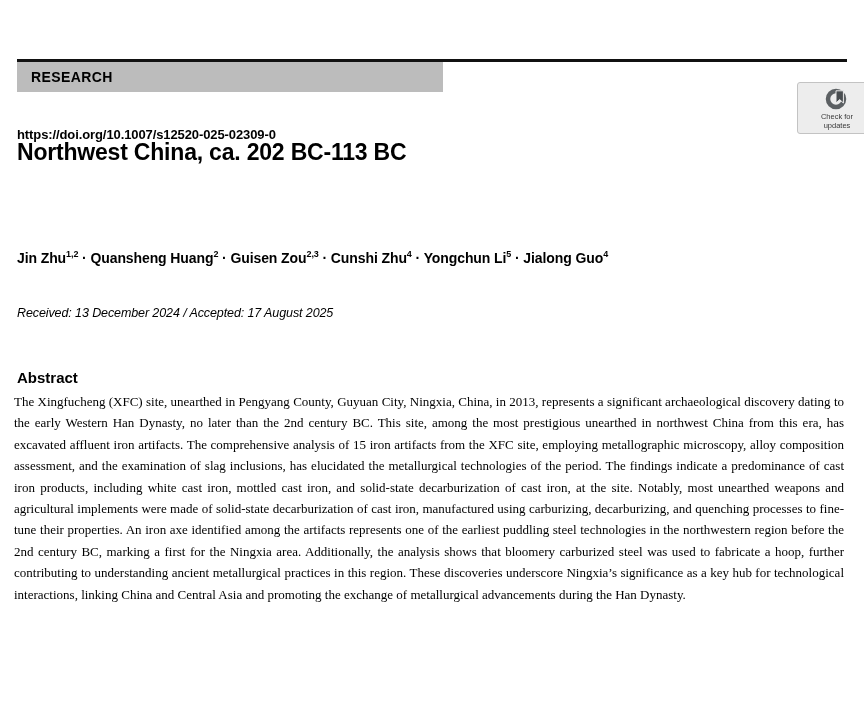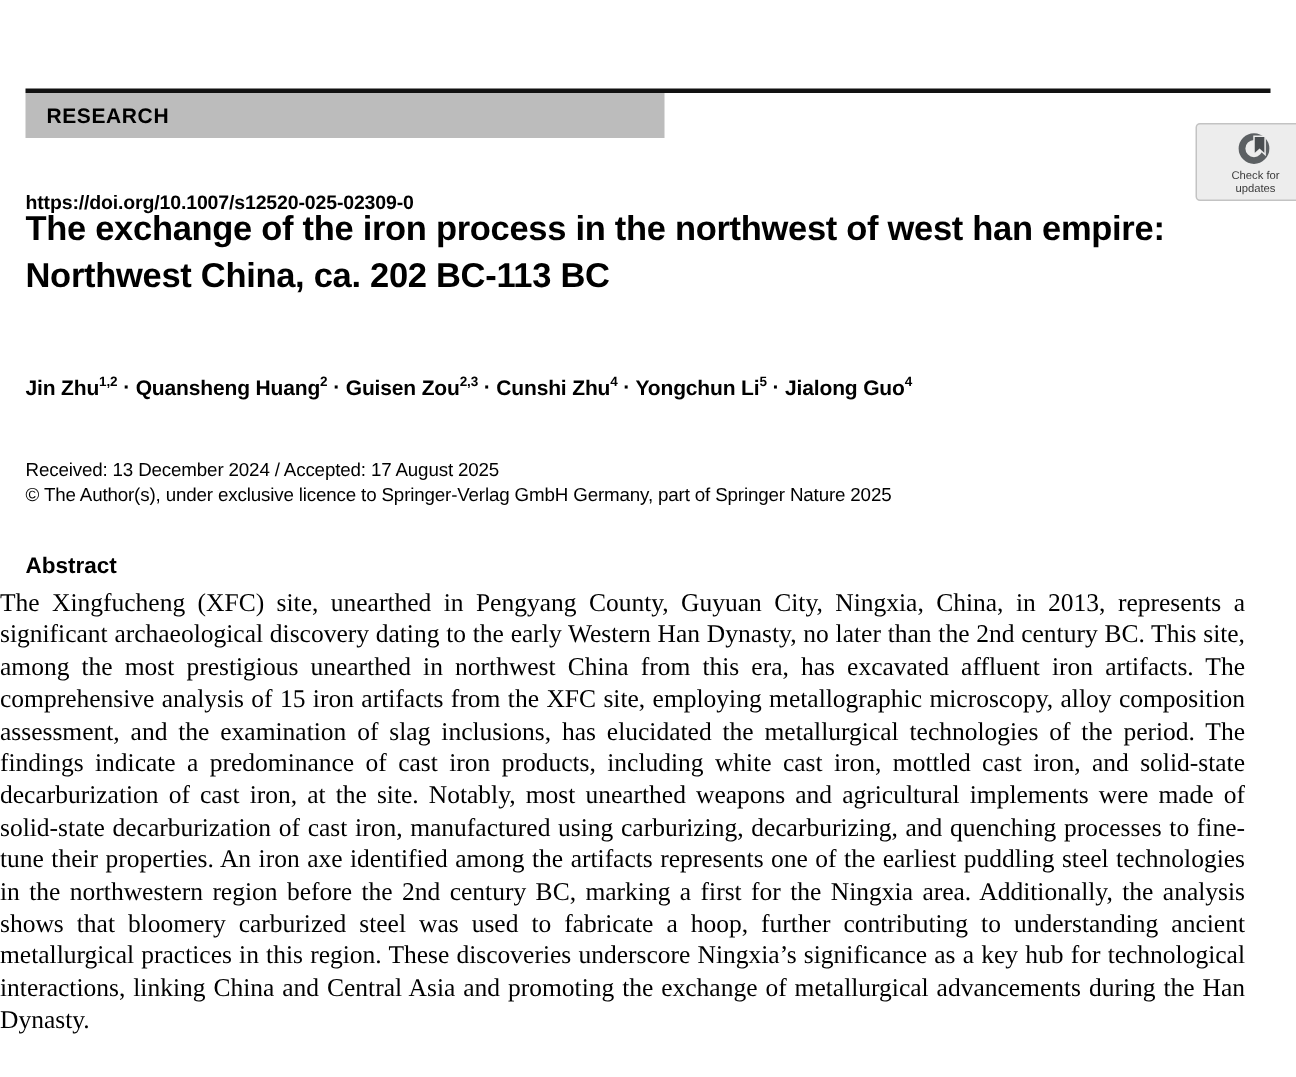--- a/index.html
+++ b/index.html
@@ -36,25 +36,25 @@
     padding-top:3px;cursor:pointer;}
   .badge-icon{width:26px;height:26px;display:block;}
   .badge-text{font-size:7.5px;line-height:8.5px;color:var(--badge-text);text-align:center;margin-top:1px;}
   
   .title{top:137px;left:17px;width:830px;font-size:23px;font-weight:700;
     line-height:31px;letter-spacing:-0.2px;}
   
   .authors{top:249px;left:17px;width:830px;font-size:14px;font-weight:700;letter-spacing:-0.1px;}
   .authors sup{font-size:9px;font-weight:700;margin-top:38px;}
   
-  .dates{top:305px;left:17px;width:830px;font-size:12.5px;line-height:17px;letter-spacing:-0.1px;}
+  .dates{top:305px;left:17px;width:830px;font-size:12.5px;line-height:17px;letter-spacing:-0.1px;font-style:italic;}
   
   .abstract-head{top:369px;left:17px;font-size:15px;font-weight:700;}
-  .abstract-body{top:391px;left:0;width:830px;
-    font-family:"Liberation Serif",serif;font-size:17px;line-height:21.4px;
+  .abstract-body{top:391px;left:14px;width:830px;
+    font-family:"Liberation Serif",serif;font-size:13px;line-height:21.4px;
     text-align:justify;}
   
   .keywords{top:683px;left:17px;width:830px;font-size:14px;margin-top:39px;}
   .kw-label{font-family:"Liberation Sans",sans-serif;font-weight:700;font-size:13.5px;margin-right:10px;}
   .kw-items{font-family:"Liberation Serif",serif;font-size:15.5px;}
 </style>
 </head>
 <body>
 
 <div class="abs hdr">
@@ -78,29 +78,27 @@
     <circle cx="12" cy="13" r="8" fill="none" stroke="var(--badge-icon)" stroke-width="4.5"></circle>
     <path d="M12 4.8 h7.4 v12.2 l-3.7 -3.4 l-3.7 3.4 z" fill="var(--badge-icon-dark)" stroke="#ededed" stroke-width="1"></path>
   </svg>
   <div class="badge-text">
     <div>Check for</div>
     <div>updates</div>
   </div>
 </div>
 
 <div class="abs title">
-  <div>The exchange of the iron process in the northwest of west han empire:</div>
   <div>Northwest China, ca. 202 BC-113 BC</div>
 </div>
 
 <div class="abs authors"><span>Jin Zhu<sup>1,2</sup></span> · <span>Quansheng Huang<sup>2</sup></span> · <span>Guisen Zou<sup>2,3</sup></span> · <span>Cunshi Zhu<sup>4</sup></span> · <span>Yongchun Li<sup>5</sup></span> · <span>Jialong Guo<sup>4</sup></span></div>
 
 <div class="abs dates">
   <div>Received: 13 December 2024 / Accepted: 17 August 2025</div>
-  <div>© The Author(s), under exclusive licence to Springer-Verlag GmbH Germany, part of Springer Nature 2025</div>
 </div>
 
 <div class="abs abstract-head">Abstract</div>
 <div class="abs abstract-body">The Xingfucheng (XFC) site, unearthed in Pengyang County, Guyuan City, Ningxia, China, in 2013, represents a significant archaeological discovery dating to the early Western Han Dynasty, no later than the 2nd century BC. This site, among the most prestigious unearthed in northwest China from this era, has excavated affluent iron artifacts. The comprehensive analysis of 15 iron artifacts from the XFC site, employing metallographic microscopy, alloy composition assessment, and the examination of slag inclusions, has elucidated the metallurgical technologies of the period. The findings indicate a predominance of cast iron products, including white cast iron, mottled cast iron, and solid-state decarburization of cast iron, at the site. Notably, most unearthed weapons and agricultural implements were made of solid-state decarburization of cast iron, manufactured using carburizing, decarburizing, and quenching processes to fine-tune their properties. An iron axe identified among the artifacts represents one of the earliest puddling steel technologies in the northwestern region before the 2nd century BC, marking a first for the Ningxia area. Additionally, the analysis shows that bloomery carburized steel was used to fabricate a hoop, further contributing to understanding ancient metallurgical practices in this region. These discoveries underscore Ningxia’s significance as a key hub for technological interactions, linking China and Central Asia and promoting the exchange of metallurgical advancements during the Han Dynasty.</div>
 
 <div class="abs keywords">
   <span class="kw-label">Keywords</span><span class="kw-items">Archaeometallurgy · Han Dynasty · Northwest China · Cast iron industry</span>
 </div>
 
 </body></html>

